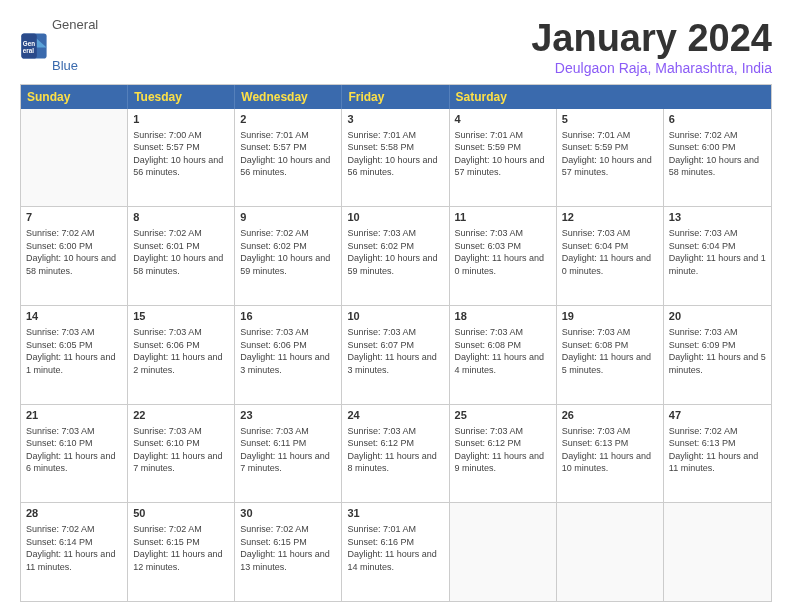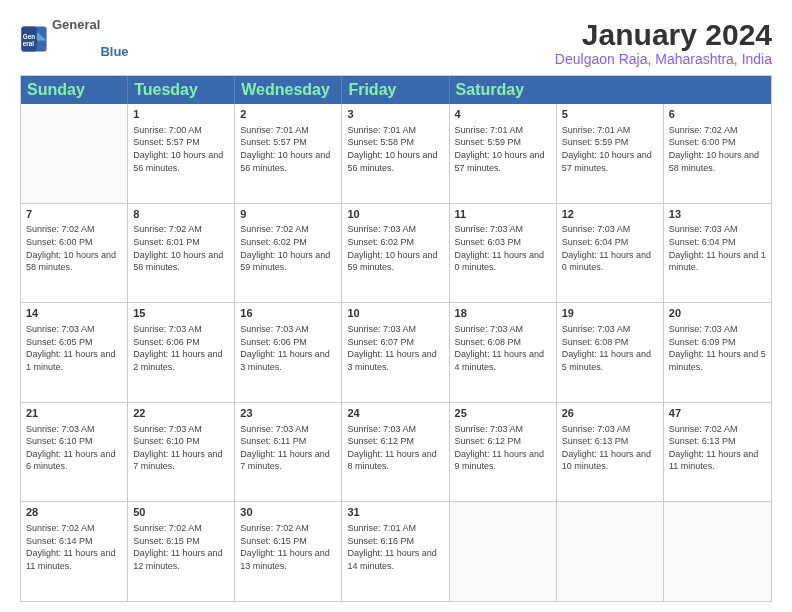--- a/index.html
+++ b/index.html
@@ -22,60 +22,59 @@
       justify-content: space-between;
       align-items: flex-start;
       margin-bottom: 8px;
     }
     .logo {
       display: flex;
       align-items: center;
     }
     .logo-text {
       display: flex;
-      flex-direction: row;
+      flex-direction: column;
       font-size: 13px;
-      font-weight: bold;
+      font-weight: normal;
       color: #333;
       line-height: 1.1;
-      text-align: right;
     }
     .logo-text span:first-child { color: #555; }
     .logo-icon {
       width: 28px;
       height: 28px;
       margin-right: 4px;
     }
     .title-block {
       text-align: right;
     }
     .main-title {
-      font-size: 30px;
+      font-size: 38px;
       font-weight: bold;
       color: #333;
       line-height: 1.1;
     }
     .subtitle {
       font-size: 14px;
       color: #8b5cf6;
     }
     .calendar {
       flex: 1;
       display: flex;
       flex-direction: column;
       border: 1px solid #ccc;
     }
     .cal-header {
       display: grid;
       grid-template-columns: repeat(7, 1fr);
       background: #3a6aad;
     }
     .cal-header-cell {
-      color: #86efac;
-      font-size: 16px;
+      color: #fde047;
+      font-size: 12px;
       font-weight: bold;
       padding: 5px 6px;
       border-right: 1px solid #5580bb;
     }
     .cal-header-cell:last-child { border-right: none; }
     .cal-body {
       flex: 1;
       display: flex;
       flex-direction: column;
     }

